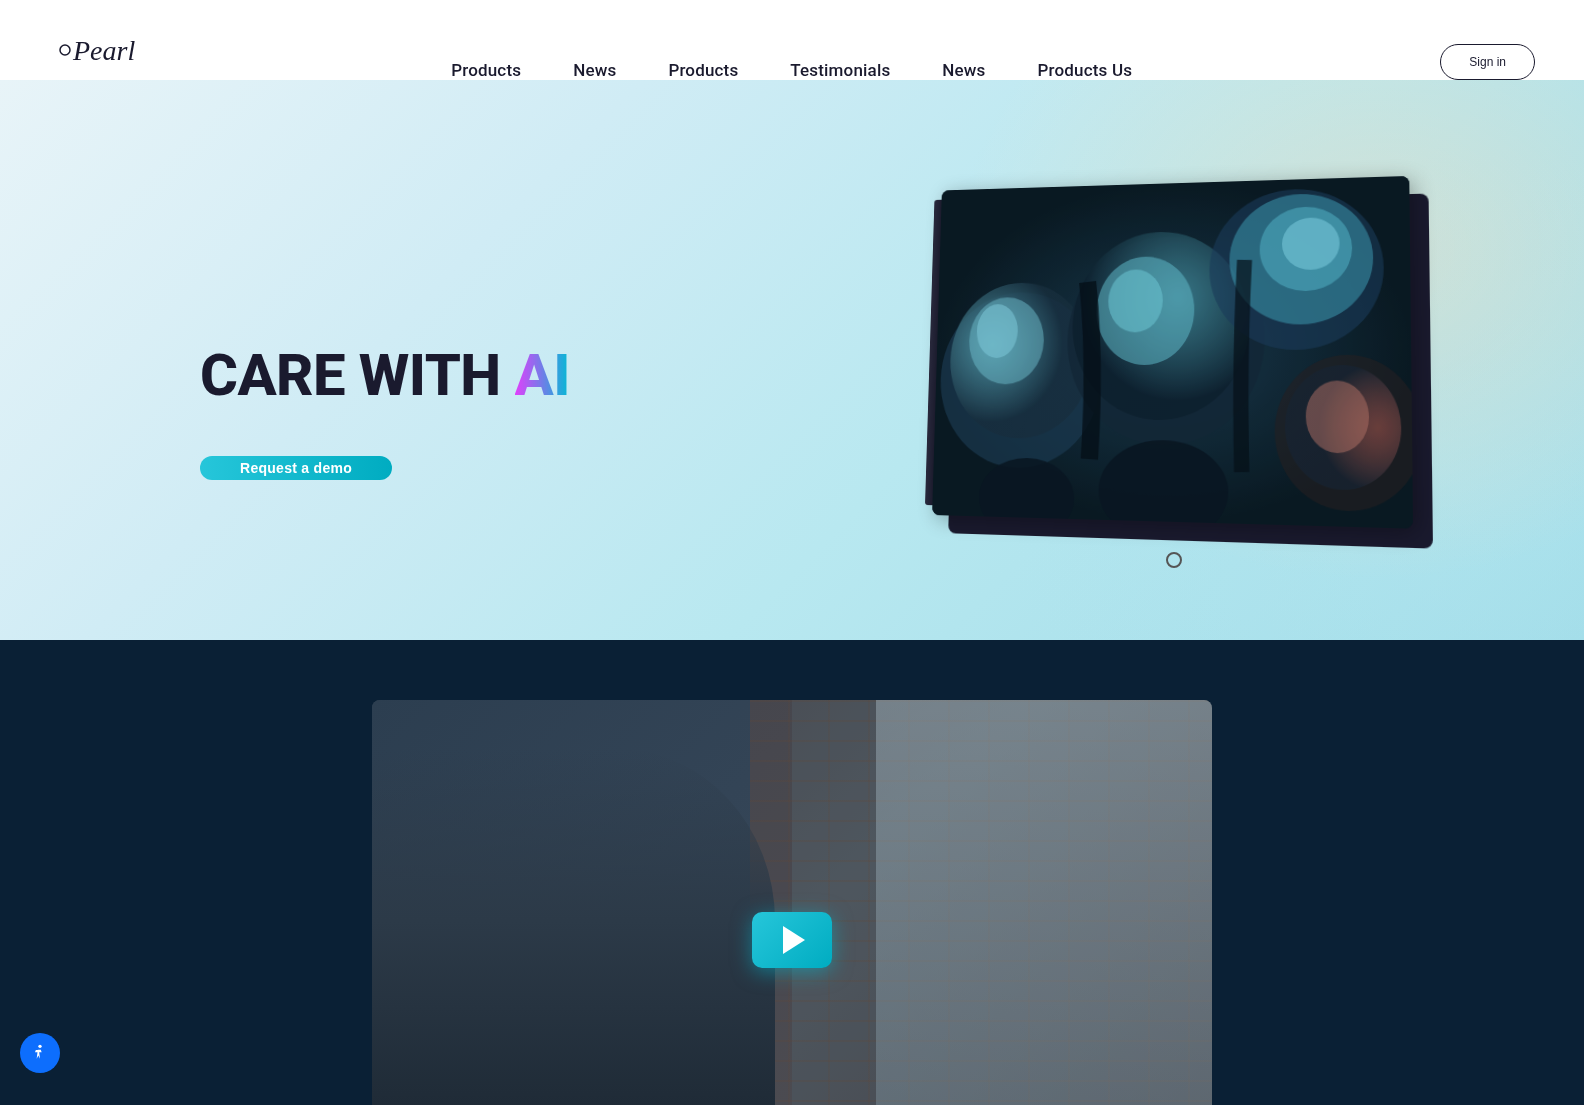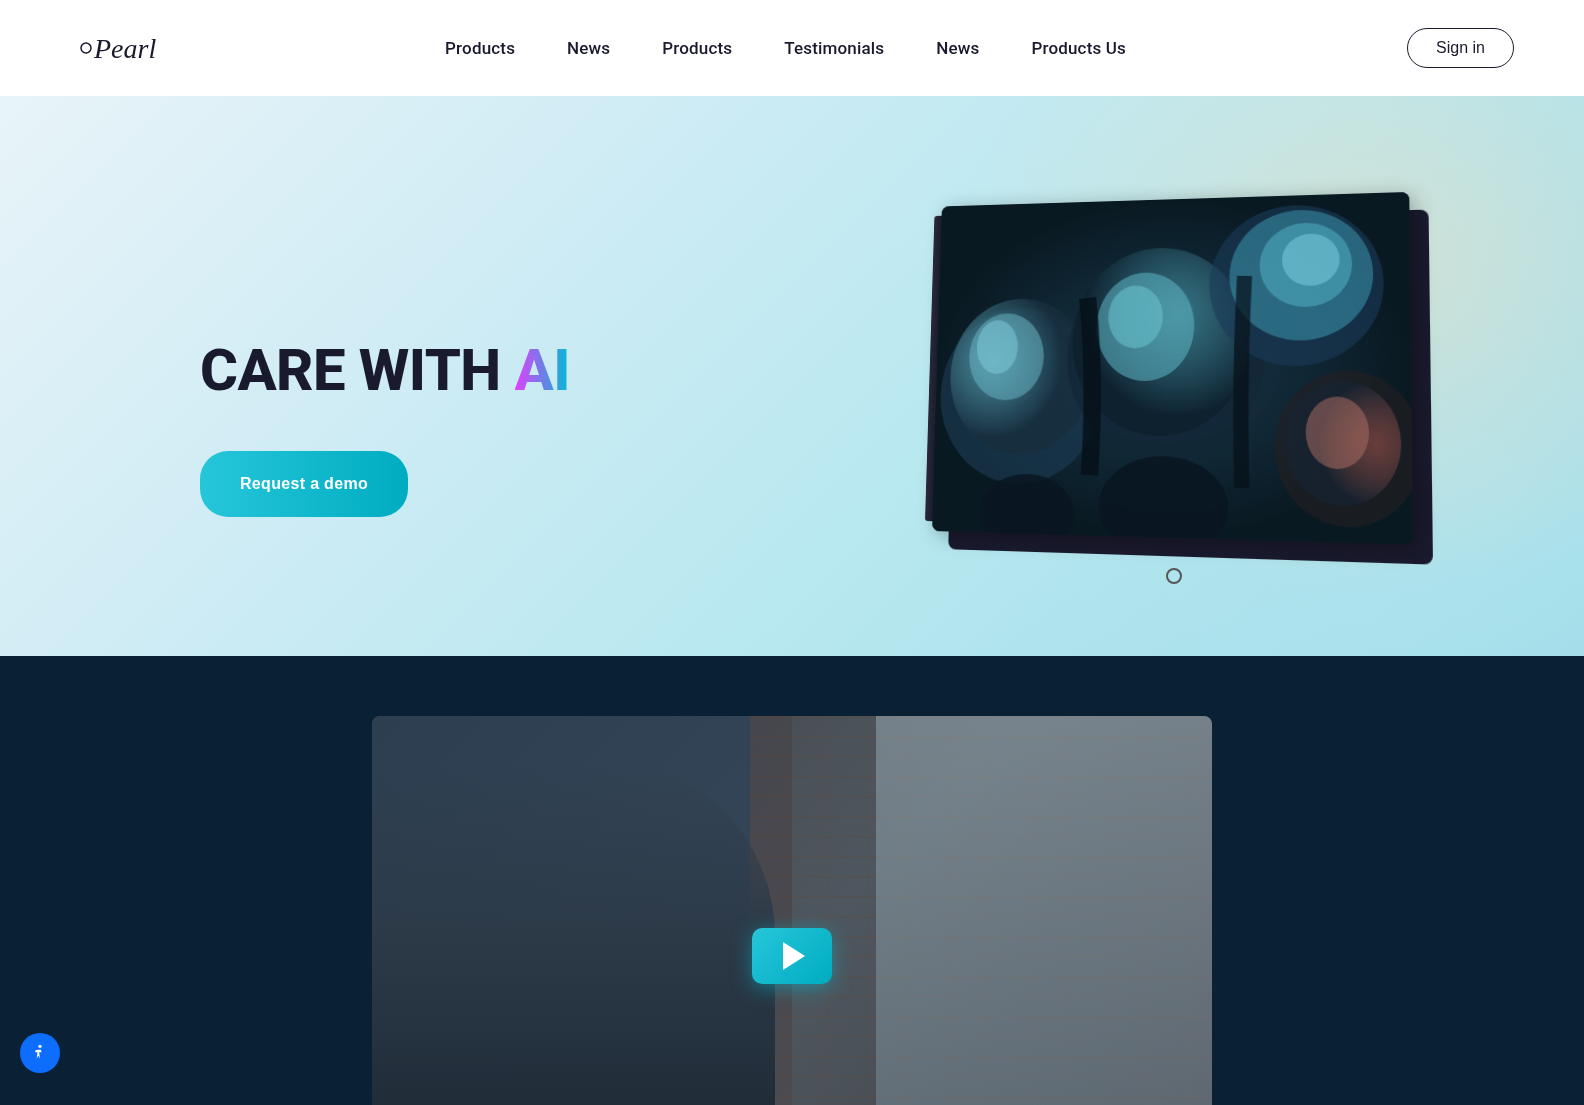--- a/index.html
+++ b/index.html
@@ -12,24 +12,24 @@
       font-family: -apple-system, BlinkMacSystemFont, 'Segoe UI', Roboto, sans-serif;
       width: 1584px;
       overflow-x: hidden;
       background: #fff;
     }
 
     
     header {
       position: relative;
       display: flex;
-      align-items: center;
+      align-items: flex-end;
       justify-content: space-between;
-      padding: 0 70px;
-      height: 96px;
+      padding: 0 49px;
+      height: 80px;
       background: transparent;
       z-index: 10;
     }
 
     .logo-area {
       display: flex;
       align-items: center;
     }
 
     .logo-svg {
@@ -50,21 +50,21 @@
       font-size: 17px;
       font-weight: 500;
       letter-spacing: 0.01em;
     }
 
     .sign-in-btn {
       border: 1.5px solid #1a1a2e;
       border-radius: 24px;
       padding: 10px 28px;
       background: transparent;
-      font-size: 16px;
+      font-size: 12px;
       font-weight: 500;
       cursor: pointer;
       color: #1a1a2e;
     }
 
     
     .hero {
       position: relative;
       min-height: 560px;
       background: linear-gradient(135deg, #e8f4f8 0%, #d0ecf5 30%, #b8e8f0 60%, #a0dce8 100%);
@@ -107,22 +107,22 @@
       -webkit-text-fill-color: transparent;
       background-clip: text;
       margin-top: 39px;
     }
 
     .request-demo-btn {
       background: linear-gradient(90deg, #26c6da 0%, #00acc1 100%);
       color: #fff;
       border: none;
       border-radius: 28px;
-      padding: 24px 40px;
-      font-size: 16px;
+      padding: 4px 40px;
+      font-size: 14px;
       font-weight: 600;
       cursor: pointer;
       letter-spacing: 0.02em;
     }
 
     
     .hero-image-area {
       position: absolute;
       right: 160px;
       top: 50%;

